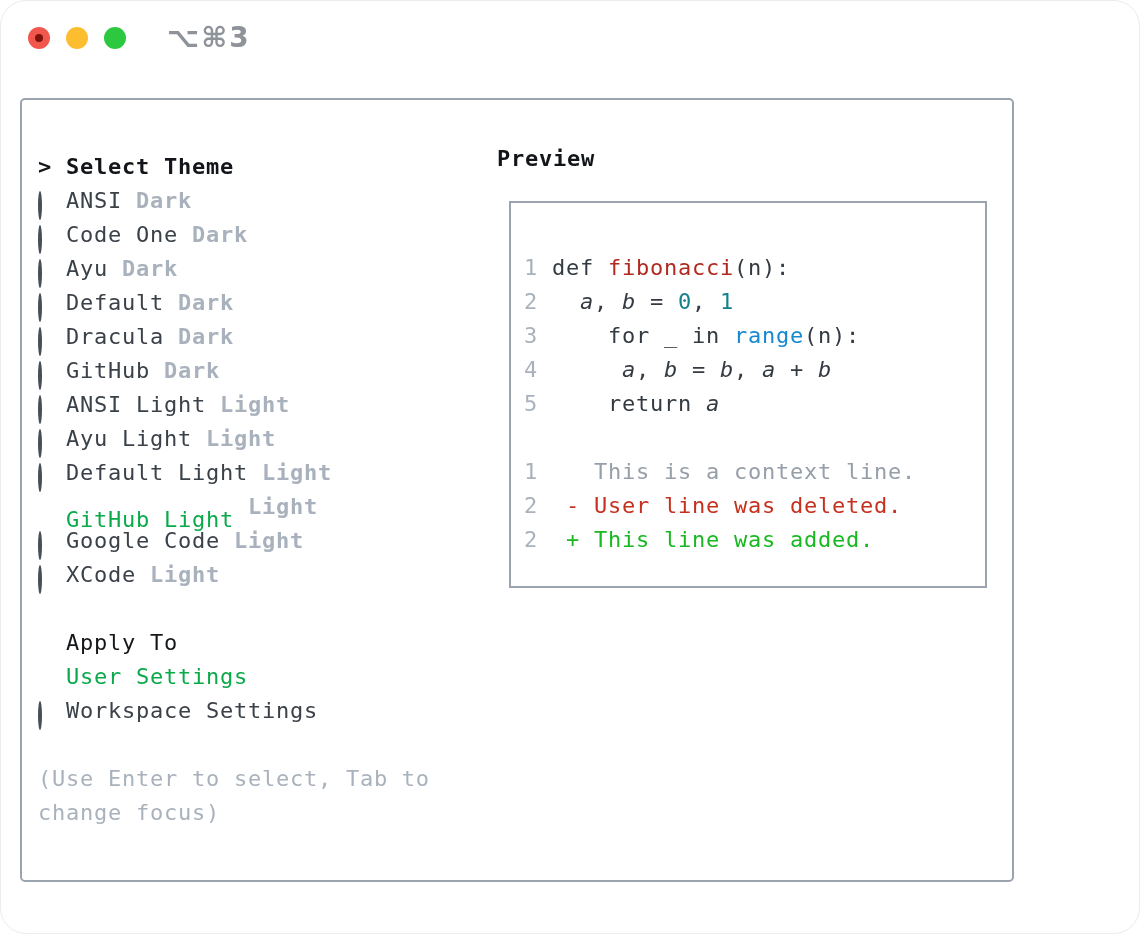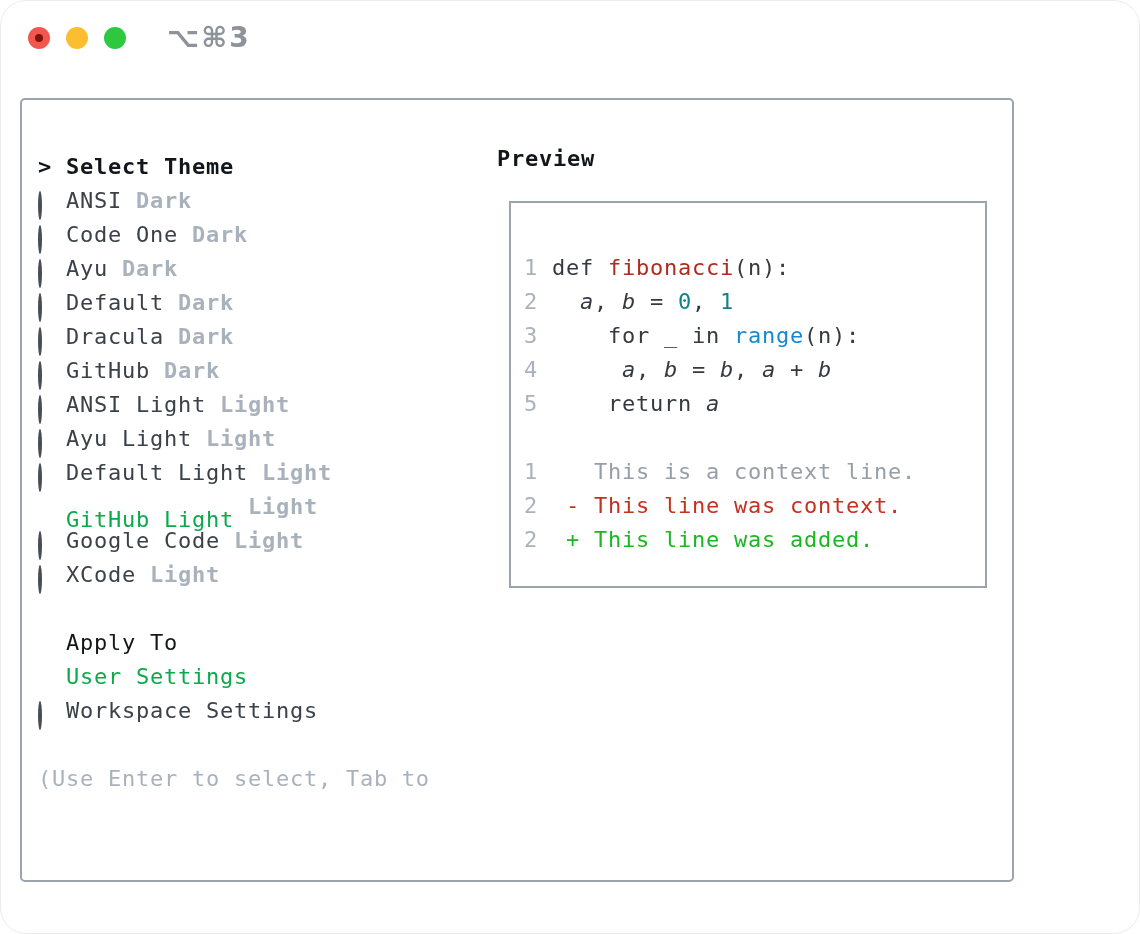--- a/index.html
+++ b/index.html
@@ -94,29 +94,30 @@
         <div class="row"><span class="icon-cell"><span class="radio-off"></span></span><span class="name">Default Light</span><span class="name"> </span><span class="variant">Light</span></div>
         <div class="row"><span class="icon-cell"><span class="radio-on" style="background: rgb(10, 169, 74);"></span></span><span class="name" style="color: rgb(10, 169, 74); margin-top: 26px;">GitHub Light</span><span class="name"> </span><span class="variant">Light</span></div>
         <div class="row"><span class="icon-cell"><span class="radio-off"></span></span><span class="name">Google Code</span><span class="name"> </span><span class="variant">Light</span></div>
         <div class="row"><span class="icon-cell"><span class="radio-off"></span></span><span class="name">XCode</span><span class="name"> </span><span class="variant">Light</span></div>
         <div class="spacer"></div>
         <div class="row apply-hdr">Apply To</div>
         <div class="row"><span class="icon-cell"><span class="radio-on" style="background: rgb(10, 169, 74);"></span></span><span class="name" style="color: rgb(10, 169, 74);">User Settings</span></div>
         <div class="row"><span class="icon-cell"><span class="radio-off"></span></span><span class="name">Workspace Settings</span></div>
         <div class="spacer"></div>
         <div class="row hint">(Use Enter to select, Tab to</div>
+        <div class="row hint">change focus)</div>
       </div>
 
     <div class="preview-title">Preview</div>
     <div class="preview-box" id="preview-box">
         <div class="code-line"><span class="tk-ln">1</span> <span class="tk-fg">def </span><span class="tk-func">fibonacci</span><span class="tk-fg">(n):</span></div>
         <div class="code-line"><span class="tk-ln">2</span> <span class="tk-fg">  </span><span class="tk-var">a</span><span class="tk-fg">, </span><span class="tk-var">b</span><span class="tk-fg"> = </span><span class="tk-lit">0</span><span class="tk-fg">, </span><span class="tk-lit">1</span></div>
         <div class="code-line"><span class="tk-ln">3</span> <span class="tk-fg">    for _ in </span><span class="tk-call">range</span><span class="tk-fg">(n):</span></div>
         <div class="code-line"><span class="tk-ln">4</span> <span class="tk-fg">     </span><span class="tk-var">a</span><span class="tk-fg">, </span><span class="tk-var">b</span><span class="tk-fg"> = </span><span class="tk-var">b</span><span class="tk-fg">, </span><span class="tk-var">a</span><span class="tk-fg"> + </span><span class="tk-var">b</span></div>
         <div class="code-line"><span class="tk-ln">5</span> <span class="tk-fg">    return </span><span class="tk-var">a</span></div>
         <div class="code-line"><span class="tk-ln"></span>  </div>
         <div class="code-line"><span class="tk-ln">1</span> <span class="tk-ctx">   This is a context line.</span></div>
-        <div class="code-line"><span class="tk-ln">2</span> <span class="tk-fg"> </span><span class="tk-del">- This line was context.</span></div>
+        <div class="code-line"><span class="tk-ln">2</span> <span class="tk-fg"> </span><span class="tk-del">- User line was deleted.</span></div>
         <div class="code-line"><span class="tk-ln">2</span> <span class="tk-fg"> </span><span class="tk-add">+ This line was added.</span></div>
       </div>
 
   </div>
 </div>
 
 </body></html>

